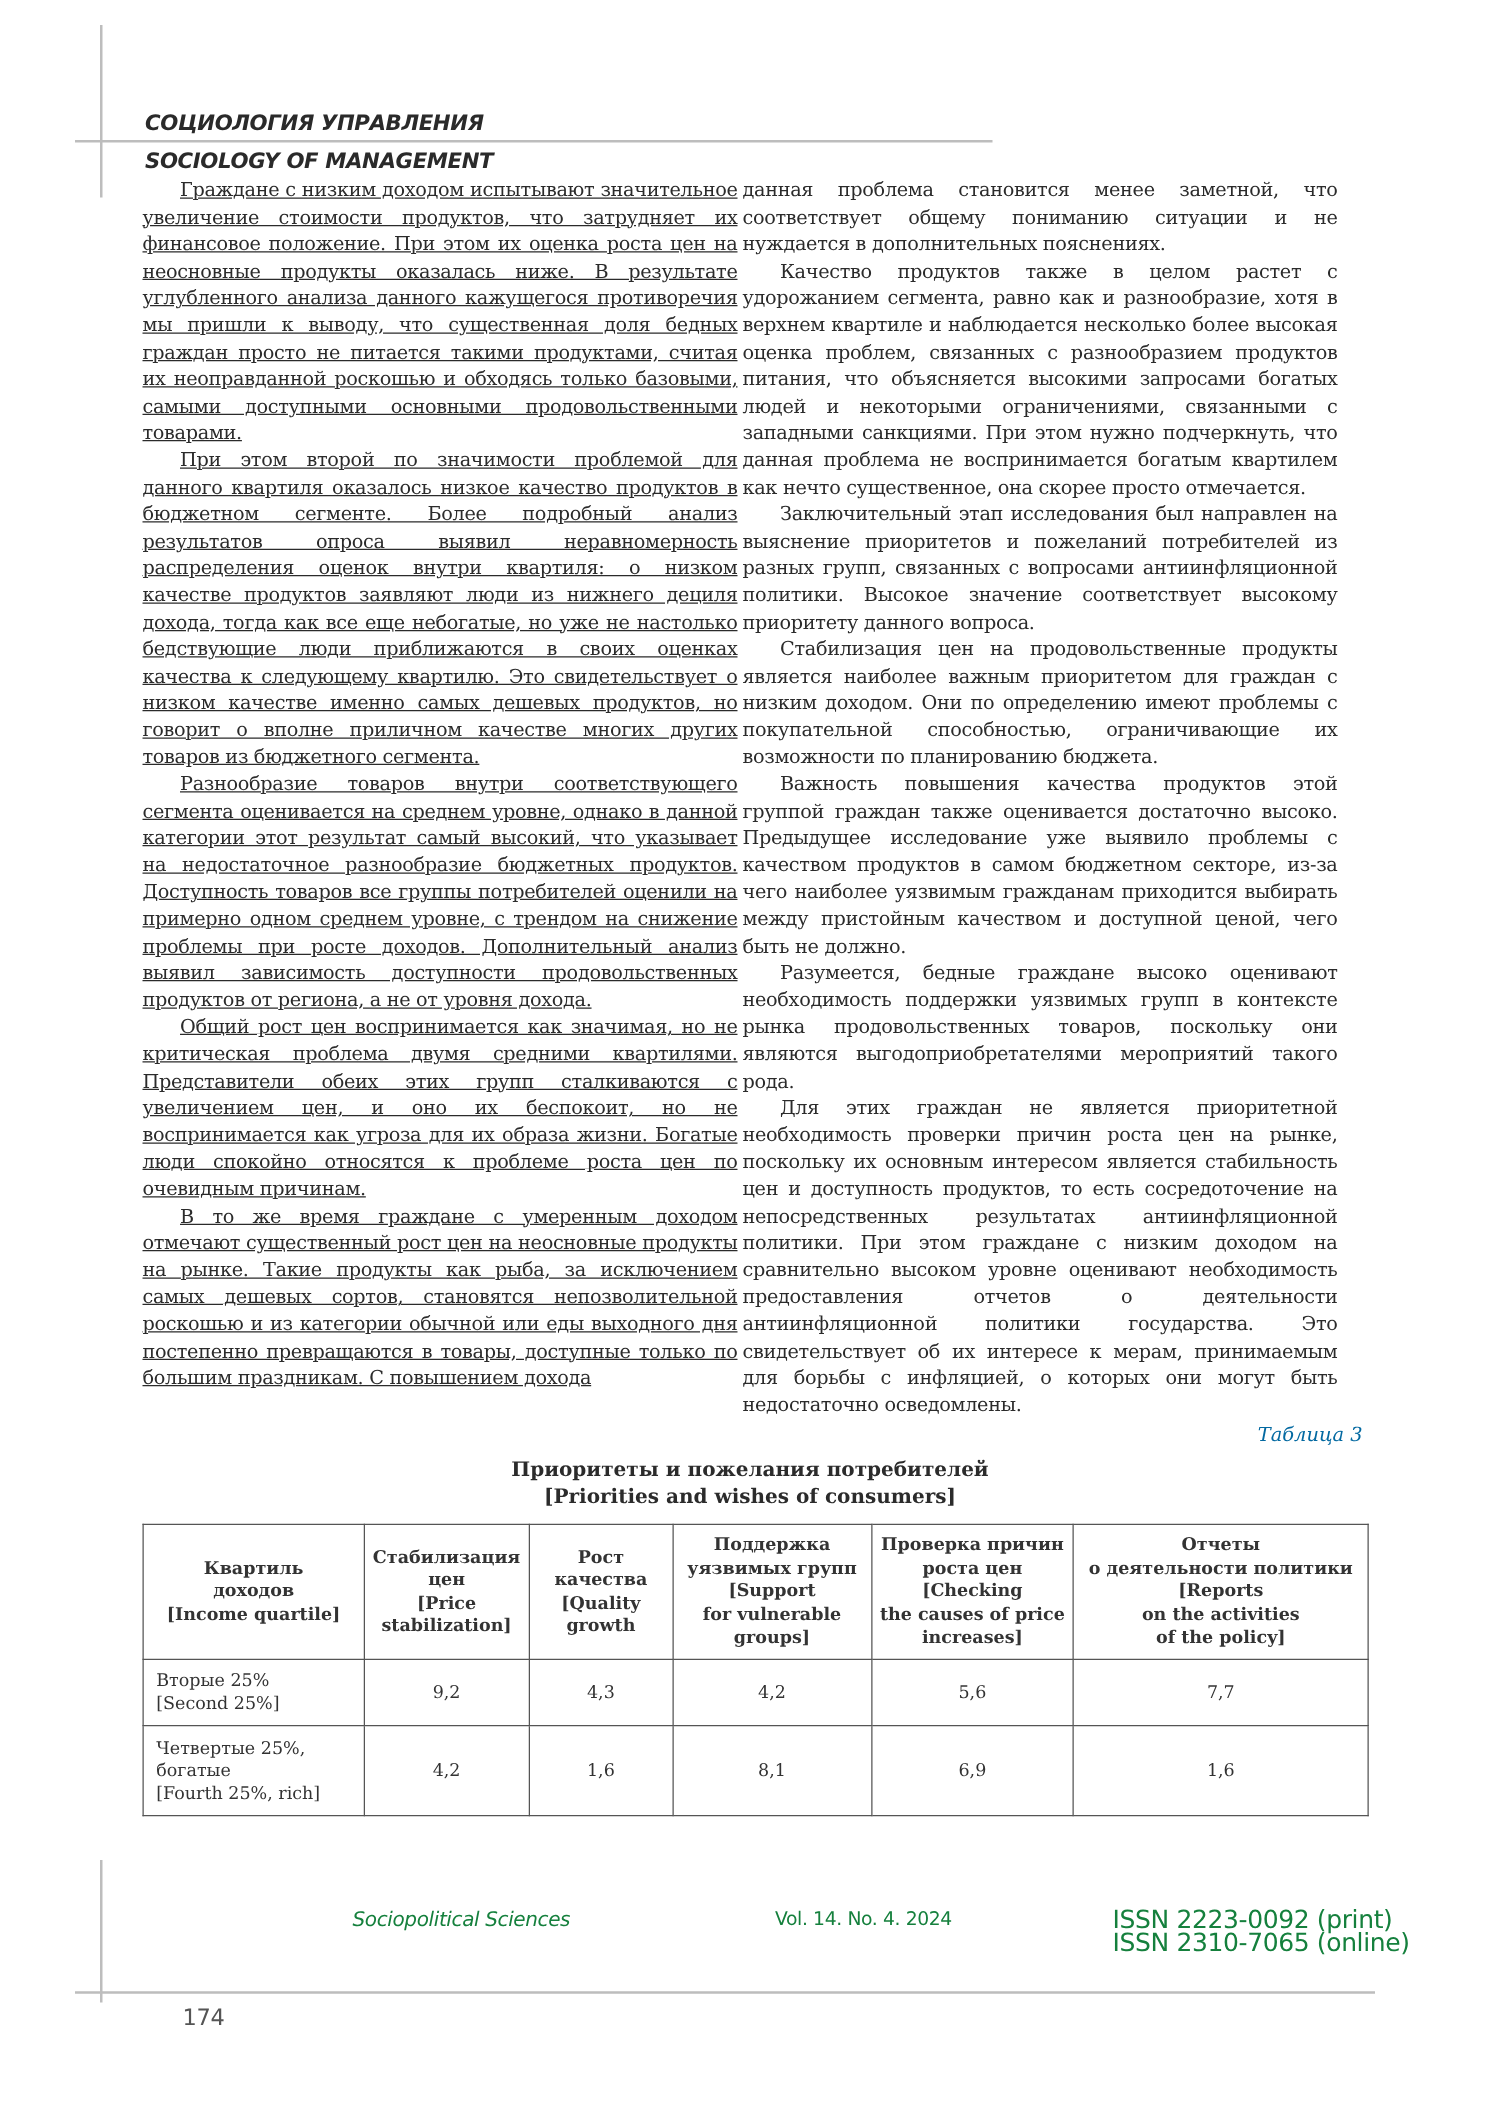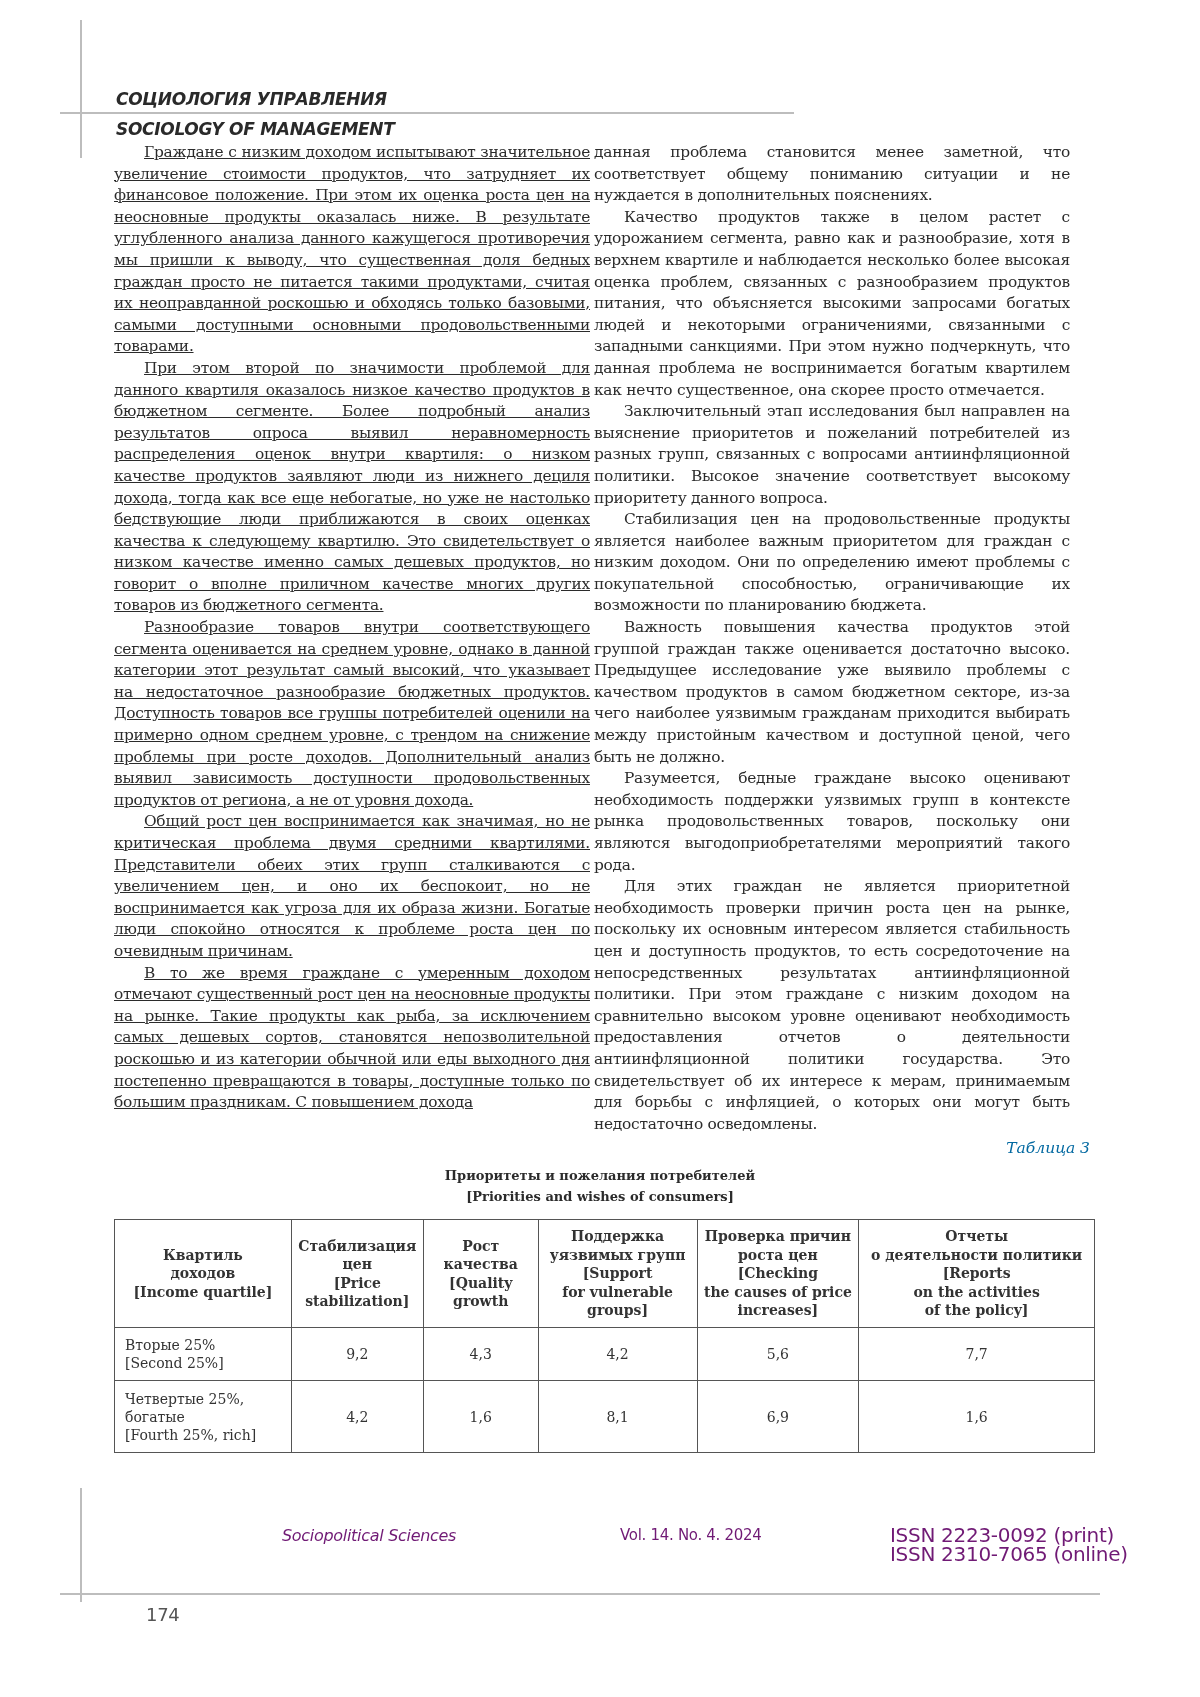--- a/index.html
+++ b/index.html
@@ -15,31 +15,31 @@
 
     .running-head { position: absolute; left: 116px; top: 46px; font-family: "DejaVu Sans", "Liberation Sans", sans-serif; font-style: italic; font-weight: bold; font-size: 17px; line-height: 30px; color: #2a2a2a; letter-spacing: -0.3px; margin-top: 38px; }
 
     .col { position: absolute; top: 142px; width: 476px; font-size: 15.4px; line-height: 21.6px; text-align: justify; hyphens: manual; letter-spacing: -0.25px; }
     .col.left { left: 114px; text-decoration: underline; }
     .col.right { left: 594px; top: 142px; }
     .col p { text-indent: 30px; }
     .col p.cont { text-indent: 0; }
 
     .table-label { position: absolute; right: 110px; top: 1139px; font-style: italic; font-size: 15.5px; color: #0369a1; }
-    .table-title { position: absolute; left: 0; width: 1200px; top: 1165px; text-align: center; font-weight: bold; font-size: 13px; line-height: 21px; color: #2b2b2b; }
+    .table-title { position: absolute; left: 0; width: 1200px; top: 1165px; text-align: center; font-weight: bold; font-size: 16px; line-height: 21px; color: #2b2b2b; }
 
     table.data { position: absolute; left: 114px; top: 1219px; width: 981px; border-collapse: collapse; font-size: 14px; color: #333; }
     table.data th, table.data td { border: 1.6px solid #555; }
     table.data th { font-weight: bold; font-size: 14px; line-height: 18.5px; text-align: center; vertical-align: middle; padding: 6px 4px; height: 108px; }
     table.data td { text-align: center; vertical-align: middle; font-size: 14px; line-height: 18px; }
     table.data td.rowhead { text-align: left; padding: 4px 10px; }
     table.data tr.r1 td, table.data tr.r2 td, table.data tr.r3 td { height: 53px; }
     table.data tr.r4 td { height: 72px; }
 
-    .footer { position: absolute; top: 1526px; font-family: "DejaVu Sans", "Liberation Sans", sans-serif; font-size: 15px; color: #701a75; letter-spacing: -0.3px; }
+    .footer { position: absolute; top: 1526px; font-family: "DejaVu Sans", "Liberation Sans", sans-serif; font-size: 15px; color: #15803d; letter-spacing: -0.3px; }
     .footer.page { left: 114px; font-size: 18px; top: 1604px; color: #555; margin-left: 32px; }
     .footer.journal { left: 282px; font-style: italic; font-size: 16px; }
     .footer.vol { left: 620px; font-size: 15px; }
     .footer.issn { left: 890px; font-size: 20px; line-height: 19px; }
   </style>
 </head>
 <body>
 
 <div class="vline top"></div>
 <div class="hrule top"></div>

